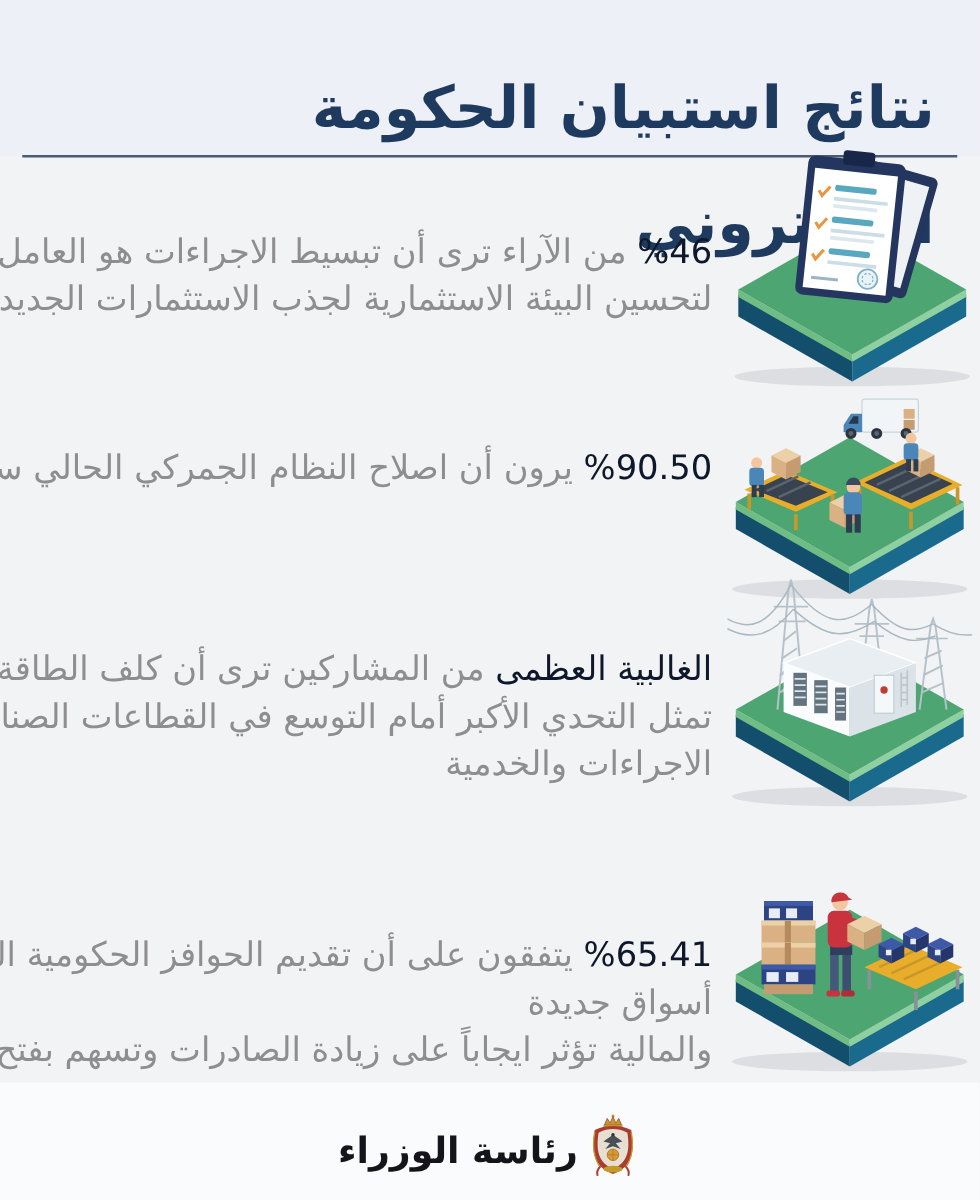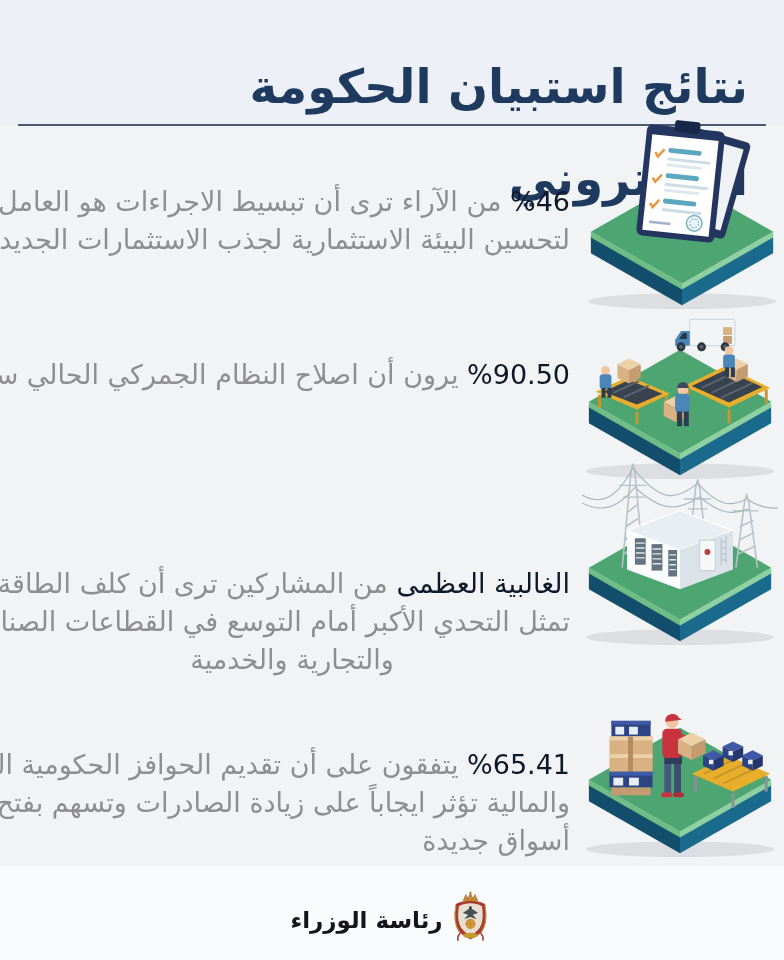--- a/index.html
+++ b/index.html
@@ -29,32 +29,32 @@
     position:absolute;top:124px;left:18px;width:748px;height:2px;
     background:#4c5b73;
   }
   .section-text{
     position:absolute;left:14px;width:556px;
     font-size:27px;color:#8e8e90;line-height:38px;
     text-align:right;margin:0;
   }
   .t-line{display:block;white-space:nowrap;}
   .hl{color:#0f172a;}
-  .text-1{top:183px;} .text-2{top:356px;} .text-3{top:565px;text-align:center;} .text-4{top:746px;}
+  .text-1{top:183px;} .text-2{top:356px;} .text-3{top:517px;} .text-4{top:746px;}
   .art{position:absolute;width:196px;height:196px;}
   .art-1{left:584px;top:116px;}
   .art-2{left:582px;top:286px;}
   .art-3{left:582px;top:452px;}
   .art-4{left:582px;top:664px;}
   .footer-logo{
     position:absolute;top:890px;left:50%;transform:translateX(-50%);
     display:flex;align-items:center;gap:5px;direction:ltr;
   }
   .logo-text{
-    font-size:23px;color:#14141a;font-weight:bold;
+    font-size:29px;color:#14141a;font-weight:bold;
     letter-spacing:-1px;
   }
 </style>
 </head>
 <body>
 
 <div class="page" lang="ar">
 
   <div class="header-band"></div>
   <div class="footer-band"></div>
@@ -169,21 +169,21 @@
       <path d="M97,104 a6,6 0 0 1 12,0 z" fill="#3a4a63"></path>
       <rect x="95" y="110" width="15" height="19" rx="4" fill="#4a86b8"></rect>
       <rect x="97" y="128" width="5" height="15" fill="#2e3c52"></rect>
       <rect x="104" y="128" width="5" height="15" fill="#2e3c52"></rect>
     </g>
   </svg>
 
   <p class="section-text text-3">
     <span class="t-line"><span class="hl">الغالبية العظمى</span><span> من المشاركين ترى أن كلف الطاقة</span></span>
     <span class="t-line">تمثل التحدي الأكبر أمام التوسع في القطاعات الصناعية</span>
-    <span class="t-line">والتجارية والخدمية</span>
+    <span class="t-line">الاجراءات والخدمية</span>
   </p>
   <svg class="art art-3" viewBox="0 0 200 200">
     <ellipse cx="100" cy="189" rx="96" ry="8" fill="rgba(30,40,50,0.10)"></ellipse>
     <polygon points="7,122 100,175 100,193 7,140" fill="#134e6d"></polygon>
     <polygon points="100,175 193,122 193,140 100,193" fill="#1a6a8e"></polygon>
     <polygon points="7,118 100,171 100,177 7,124" fill="#6fbc84"></polygon>
     <polygon points="100,171 193,118 193,124 100,177" fill="#8ed0a0"></polygon>
     <polygon points="100,65 193,118 100,171 7,118" fill="#4da571"></polygon>
     <g stroke="#b6c2ca" stroke-width="1.6" fill="none">
       <path d="M41,118 L50,20 M63,118 L54,20 M50,20 L52,12 L54,20"></path>
@@ -218,22 +218,22 @@
         <path d="M89,105 h7 M89,110 h7 M89,115 h7 M89,120 h7"></path>
       </g>
       <rect x="120" y="90" width="16" height="31" fill="#f5f8f9" stroke="#c4cfd5"></rect>
       <circle cx="128" cy="102" r="3" fill="#c23b34"></circle>
       <path d="M142,88 v28 M147,86 v28 M142,92 h5 M142,98 h5 M142,104 h5 M142,110 h5" stroke="#b9c4cc" stroke-width="1.2" fill="none"></path>
     </g>
   </svg>
 
   <p class="section-text text-4">
     <span class="t-line"><span class="hl">%65.41</span><span> يتفقون على أن تقديم الحوافز الحكومية الضريبية</span></span>
+    <span class="t-line">أسواق جديدة</span>
     <span class="t-line">والمالية تؤثر ايجاباً على زيادة الصادرات وتسهم بفتح</span>
-    <span class="t-line">أسواق جديدة</span>
   </p>
   <svg class="art art-4" viewBox="0 0 200 200">
     <ellipse cx="100" cy="189" rx="96" ry="8" fill="rgba(30,40,50,0.10)"></ellipse>
     <polygon points="7,122 100,175 100,193 7,140" fill="#134e6d"></polygon>
     <polygon points="100,175 193,122 193,140 100,193" fill="#1a6a8e"></polygon>
     <polygon points="7,118 100,171 100,177 7,124" fill="#6fbc84"></polygon>
     <polygon points="100,171 193,118 193,124 100,177" fill="#8ed0a0"></polygon>
     <polygon points="100,65 193,118 100,171 7,118" fill="#4da571"></polygon>
     <g>
       <rect x="30" y="58" width="40" height="16" fill="#2d4484"></rect>

